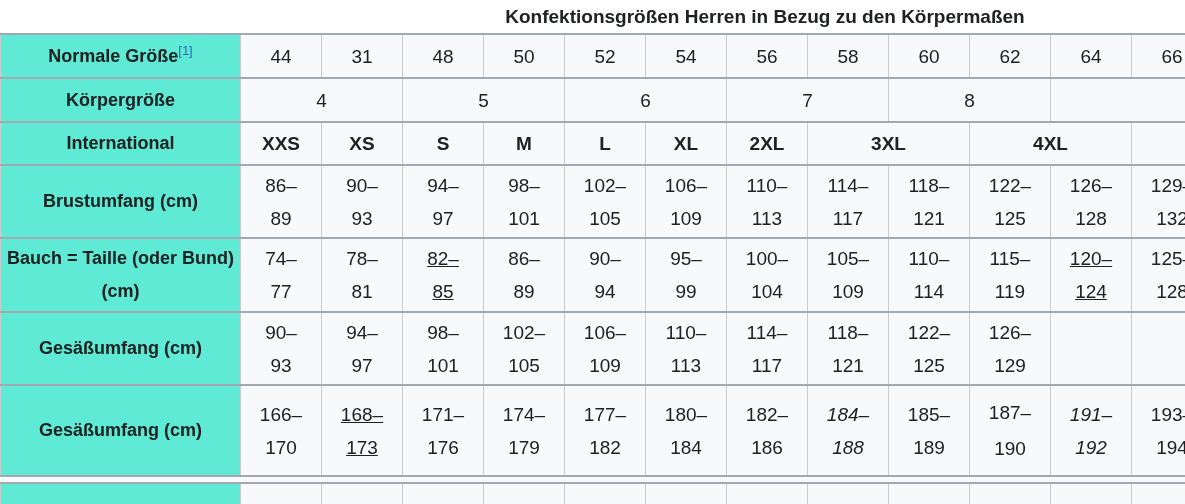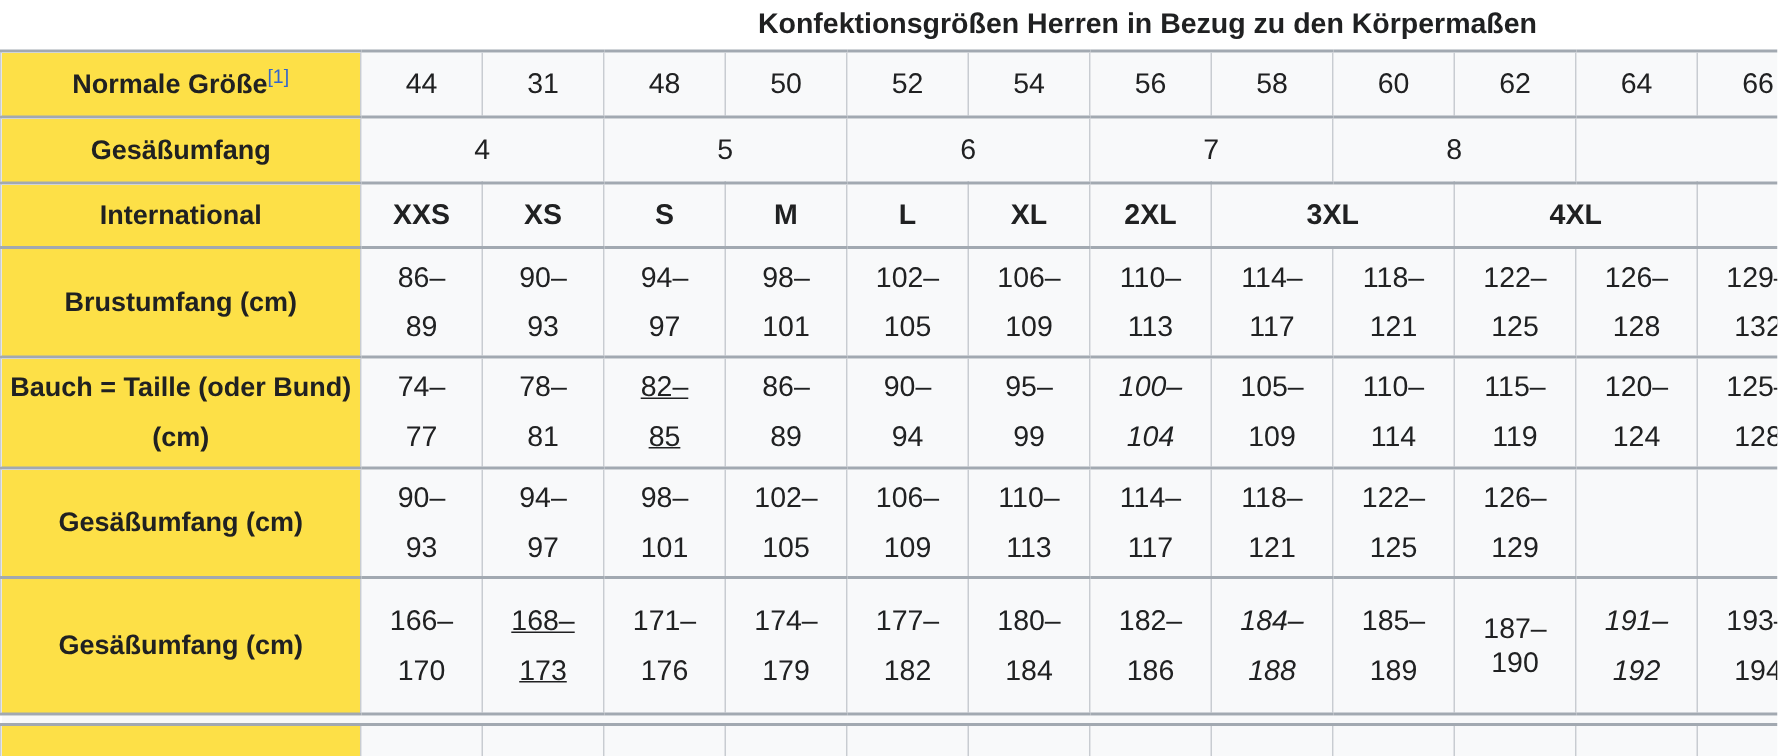--- a/index.html
+++ b/index.html
@@ -28,21 +28,21 @@
     border-left:1px solid #c8ccd1;
     border-right:1px solid #c8ccd1;
     border-top:2px solid #a2a9b1;
     border-bottom:2px solid #a2a9b1;
     text-align:center;
     vertical-align:middle;
     padding:0;
     overflow:hidden;
   }
   th.rowlabel{
-    background:#fde047;
+    background:#5eead4;
     font-weight:bold;
     font-size:18px;
     padding:0 10px;
     line-height:33px;
   }
   td.value{
     background:#f8f9fa;
     font-weight:normal;
     line-height:33px;
   }
@@ -94,21 +94,21 @@
             <td class="value">52</td>
             <td class="value">54</td>
             <td class="value">56</td>
             <td class="value">58</td>
             <td class="value">60</td>
             <td class="value">62</td>
             <td class="value">64</td>
             <td class="value">66</td>
           </tr>
           <tr style="height: 44px;">
-            <th class="rowlabel"><span>Gesäßumfang</span></th>
+            <th class="rowlabel"><span>Körpergröße</span></th>
             <td class="value" colspan="2">4</td>
             <td class="value" colspan="2">5</td>
             <td class="value" colspan="2">6</td>
             <td class="value" colspan="2">7</td>
             <td class="value" colspan="2">8</td>
             <td class="value" colspan="2"></td>
           </tr>
           <tr style="height: 43px;">
             <th class="rowlabel"><span>International</span></th>
             <td class="value bold">XXS</td>
@@ -138,25 +138,25 @@
             <td class="value" style="line-height: 33px;">129–<br>132</td>
           </tr>
           <tr style="height: 74px;">
             <th class="rowlabel"><span>Bauch = Taille (oder Bund) (cm)</span></th>
             <td class="value" style="line-height: 33px;">74–<br>77</td>
             <td class="value" style="line-height: 33px;">78–<br>81</td>
             <td class="value" style="line-height: 33px; text-decoration: underline;">82–<br>85</td>
             <td class="value" style="line-height: 33px;">86–<br>89</td>
             <td class="value" style="line-height: 33px;">90–<br>94</td>
             <td class="value" style="line-height: 33px;">95–<br>99</td>
-            <td class="value" style="line-height: 33px; font-style: italic;">100–<br>104</td>
+            <td class="value" style="line-height: 33px;">100–<br>104</td>
             <td class="value" style="line-height: 33px;">105–<br>109</td>
             <td class="value" style="line-height: 33px;">110–<br>114</td>
             <td class="value" style="line-height: 33px;">115–<br>119</td>
-            <td class="value" style="line-height: 33px;">120–<br>124</td>
+            <td class="value" style="line-height: 33px; text-decoration: underline;">120–<br>124</td>
             <td class="value" style="line-height: 33px;">125–<br>128</td>
           </tr>
           <tr style="height: 73px;">
             <th class="rowlabel"><span>Gesäßumfang (cm)</span></th>
             <td class="value" style="line-height: 33px;">90–<br>93</td>
             <td class="value" style="line-height: 33px;">94–<br>97</td>
             <td class="value" style="line-height: 33px;">98–<br>101</td>
             <td class="value" style="line-height: 33px;">102–<br>105</td>
             <td class="value" style="line-height: 33px;">106–<br>109</td>
             <td class="value" style="line-height: 33px;">110–<br>113</td>
@@ -171,21 +171,21 @@
             <th class="rowlabel"><span>Gesäßumfang (cm)</span></th>
             <td class="value" style="line-height: 33px;">166–<br>170</td>
             <td class="value" style="line-height: 33px; text-decoration: underline;">168–<br>173</td>
             <td class="value" style="line-height: 33px;">171–<br>176</td>
             <td class="value" style="line-height: 33px;">174–<br>179</td>
             <td class="value" style="line-height: 33px;">177–<br>182</td>
             <td class="value" style="line-height: 33px;">180–<br>184</td>
             <td class="value" style="line-height: 33px;">182–<br>186</td>
             <td class="value" style="line-height: 33px; font-style: italic;">184–<br>188</td>
             <td class="value" style="line-height: 33px;">185–<br>189</td>
-            <td class="value" style="line-height: 23px; margin-top: 11px;">187–<br>190</td>
+            <td class="value" style="line-height: 36px; margin-top: 11px;">187–<br>190</td>
             <td class="value" style="line-height: 33px; font-style: italic;">191–<br>192</td>
             <td class="value" style="line-height: 33px;">193–<br>194</td>
           </tr>
           <tr class="spacer">
             <td colspan="14"></td>
           </tr>
           <tr class="cutoff">
             <th class="rowlabel"></th>
             <td class="value"></td>
             <td class="value"></td>

